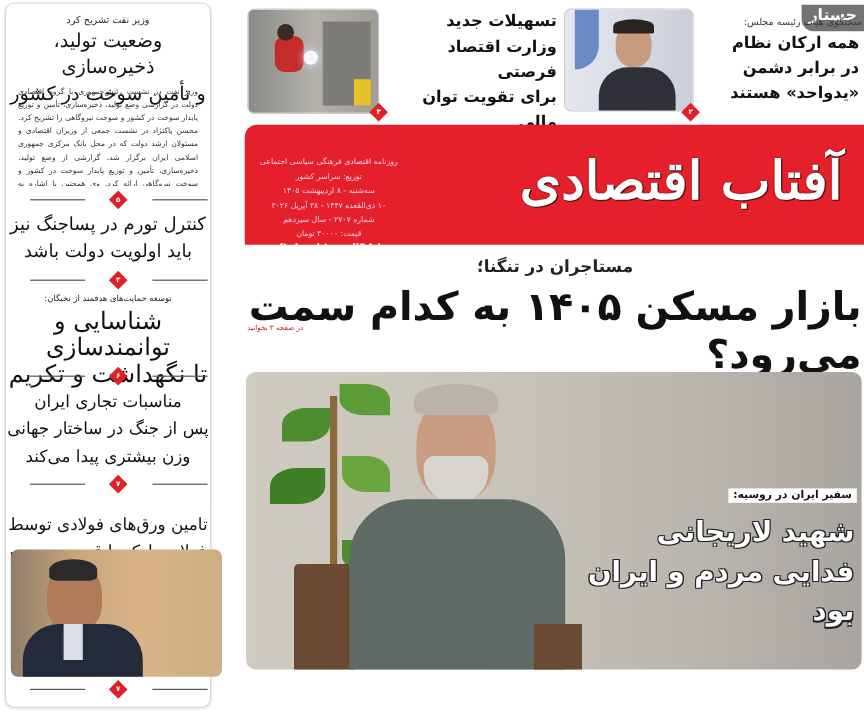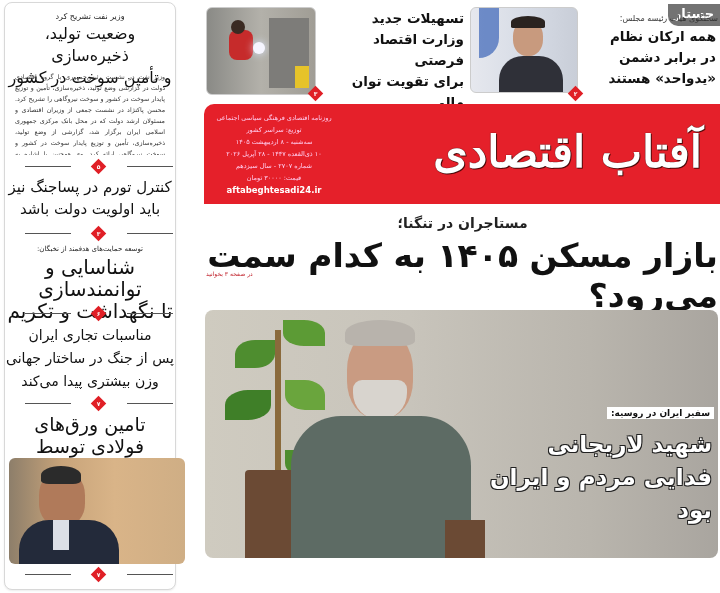--- a/index.html
+++ b/index.html
@@ -35,21 +35,21 @@
   .banner {
     left: 204px; top: 104px; width: 516px; height: 100px;
     background: #e5202a; border-radius: 10px 0 0 0;
   }
   .masthead {
     position: absolute; right: 18px; top: 2px;
     font-family: "DejaVu Serif", serif; font-size: 44px; font-weight: bold;
     color: #fff; line-height: 92px;
     text-shadow: 0 0 1px #000, 1px 1px 0 #5a0a0a;
   }
-  .info { position: absolute; left: 10px; top: 8px; width: 120px; font-size: 6.5px; color: #fce; line-height: 12px; text-align: center; }
+  .info { position: absolute; left: 10px; top: 25px; width: 120px; font-size: 6.5px; color: #fce; line-height: 12px; text-align: center; }
   .info .site { color: #fff; font-weight: bold; font-size: 8.5px; direction: ltr; font-family: "DejaVu Sans", sans-serif; }
 
   .page-badge {
     left: 668px; top: 4px; width: 52px; height: 22px; background: #737373;
     border-radius: 0 0 0 10px; color: #fff; font-size: 13px; font-weight: bold; text-align: center; line-height: 20px;
   }
 
   .top-head { font-weight: bold; color: #111; text-align: right; }
 
   .main-kicker { left: 210px; top: 215px; width: 505px; text-align: center; font-size: 14px; font-weight: bold; color: #222; }
@@ -123,21 +123,21 @@
   </div>
 
   <div class="sep" style="left:14px; top:393px;">
     <div class="line r"></div>
       <div class="line l"></div>
     <div class="diamond" style="left:74px; top:2px;">
         <span>۷</span>
       </div>
   </div>
 
-  <div class="abs lc-head" style="left:0; right:0; top:410px; font-size:19px; line-height:22px;">
+  <div class="abs lc-head" style="left:0; right:0; top:424px; font-size:14px; line-height:22px;">
     <div>تامین ورق‌های فولادی توسط</div>
     <div>فولاد مبارکه با قیمت مصوب</div>
   </div>
 
   <div class="abs photo" style="left:4px; top:455px; width:176px; height:106px; background: linear-gradient(90deg,#8d7e6a 0%,#c8a47a 30%,#d9b488 60%,#cfae85 100%);">
     <div class="abs" style="left:30px; top:12px; width:46px; height:56px; border-radius:45% 45% 40% 40%; background:#b07a5a;"></div>
     <div class="abs" style="left:32px; top:8px; width:40px; height:18px; border-radius:50% 50% 20% 20%; background:#2b2b2b;"></div>
     <div class="abs" style="left:10px; top:62px; width:100px; height:50px; border-radius:30px 30px 0 0; background:#232a3a;"></div>
     <div class="abs" style="left:44px; top:62px; width:16px; height:30px; background:#dcdfe6;"></div>
   </div>

